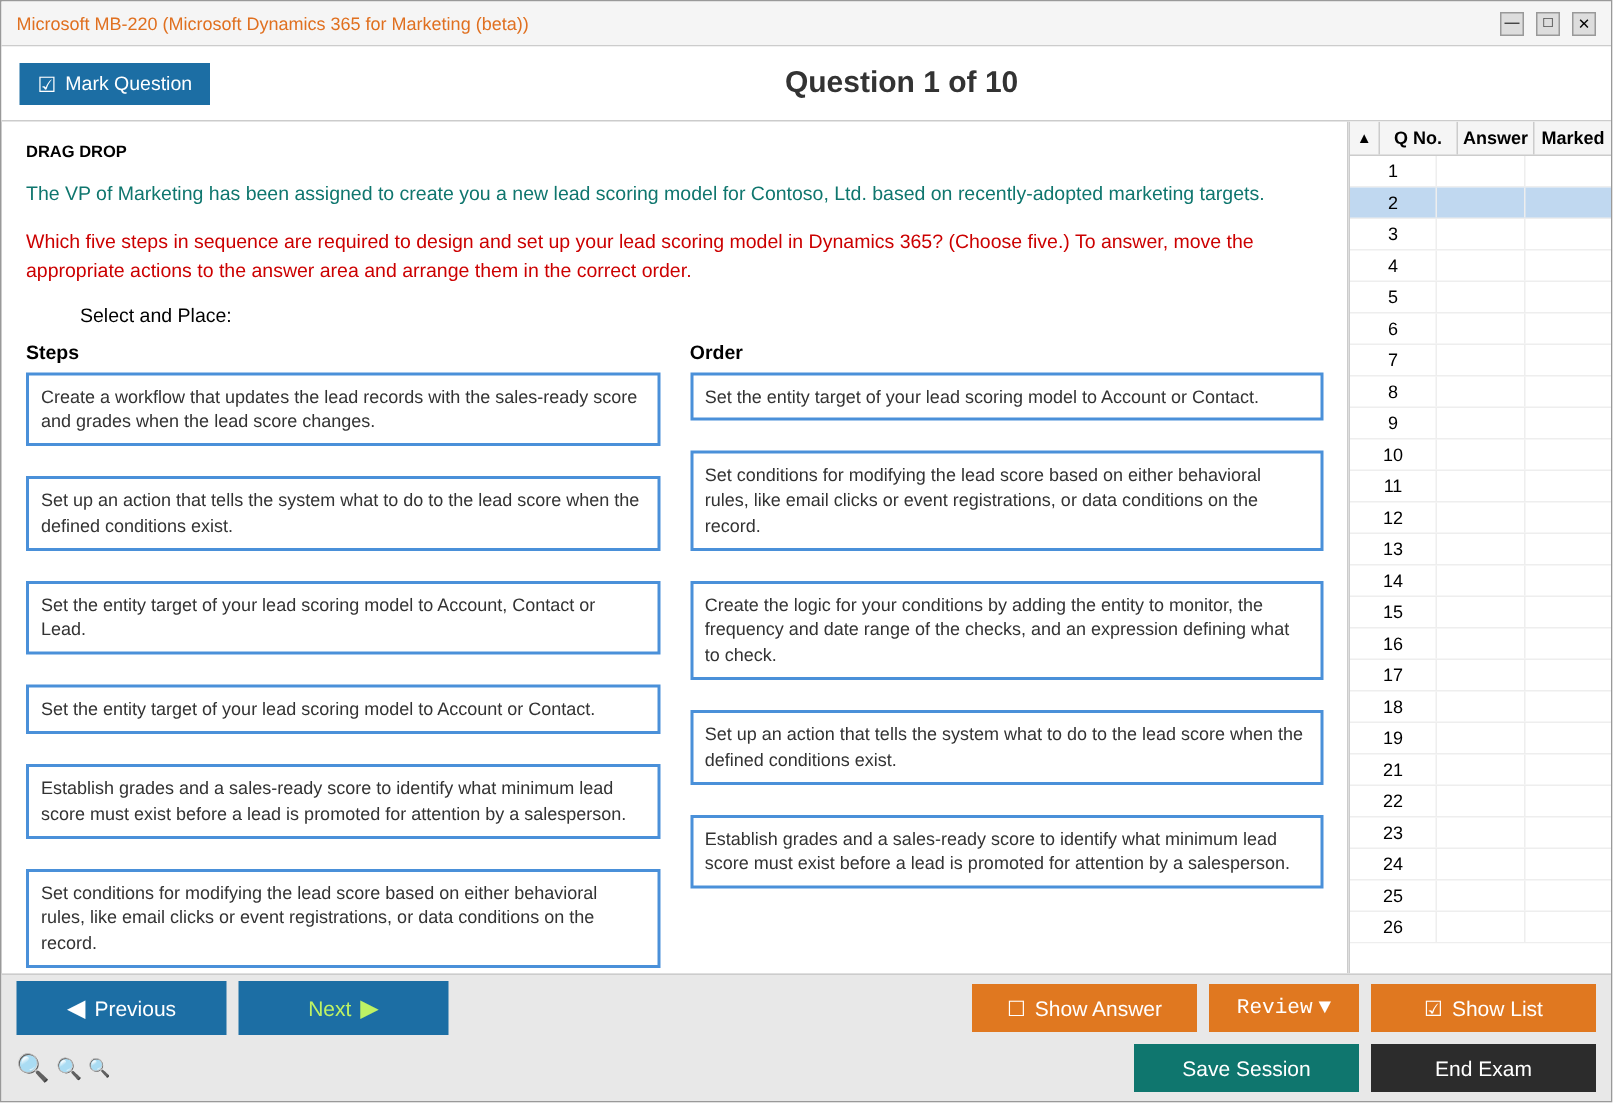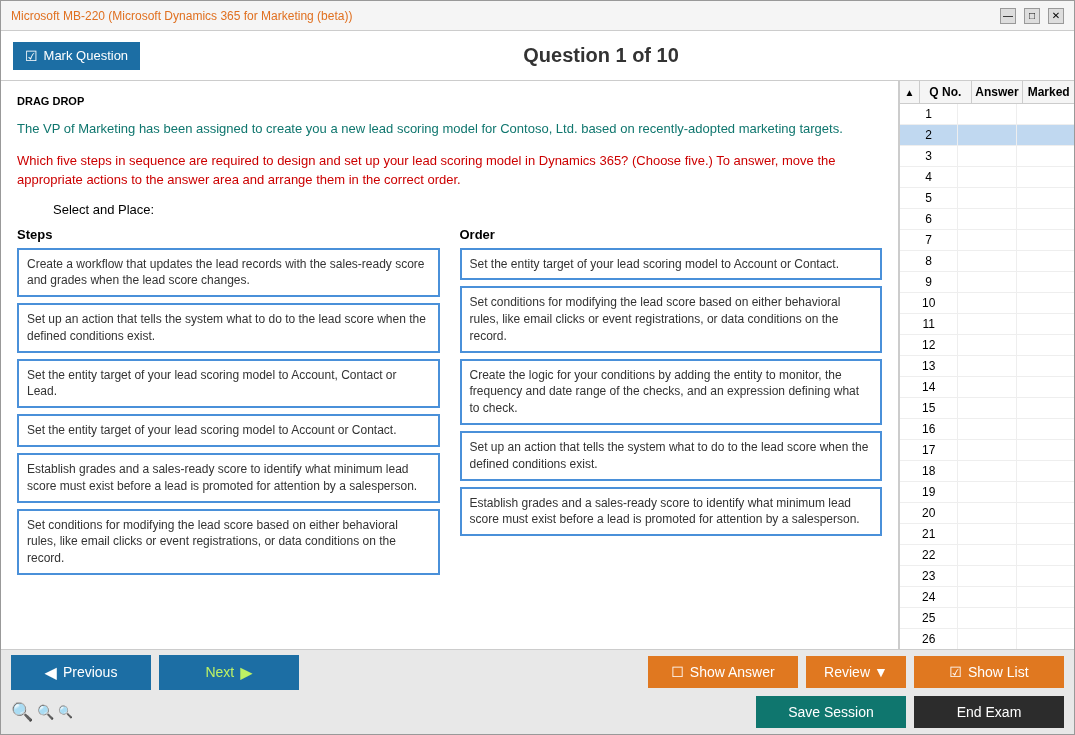--- a/index.html
+++ b/index.html
@@ -21,21 +21,21 @@
     .main-content { display: flex; flex: 1; overflow: hidden; }
 
     .question-area { flex: 1; padding: 14px 16px; overflow-y: auto; border-right: 1px solid #ccc; }
     .drag-drop-label { font-weight: bold; font-size: 11px; margin-bottom: 12px; }
     .question-text { font-size: 13px; line-height: 1.5; margin-bottom: 12px; color: #0f766e; }
     .select-place { font-size: 13px; font-weight: normal; margin-bottom: 10px; margin-left: 36px; }
 
     .dnd-area { display: flex; gap: 20px; margin-top: 8px; }
     .dnd-column { flex: 1; }
     .dnd-column-header { font-weight: bold; font-size: 13px; margin-bottom: 6px; }
-    .dnd-item { border: 2px solid #4a90d9; padding: 6px 8px; margin-bottom: 6px; font-size: 12px; color: #333; line-height: 1.4; background: #fff; cursor: grab; }
+    .dnd-item { border: 2px solid #4a90d9; padding: 6px 8px; margin-bottom: 20px; font-size: 12px; color: #333; line-height: 1.4; background: #fff; cursor: grab; }
     .dnd-item.order-item { border: 2px solid #4a90d9; }
 
     .sidebar { width: 175px; background: #fff; border-left: 1px solid #ccc; overflow-y: auto; }
     .sidebar-header { display: flex; border-bottom: 1px solid #ccc; background: #f5f5f5; }
     .sidebar-scroll-btn { width: 20px; display: flex; align-items: center; justify-content: center; font-size: 10px; border-right: 1px solid #ccc; cursor: pointer; }
     .sidebar-cols { display: flex; flex: 1; }
     .sidebar-col-header { flex: 1; text-align: center; font-size: 12px; font-weight: bold; padding: 4px 2px; border-right: 1px solid #ccc; }
     .sidebar-col-header:last-child { border-right: none; }
 
     .sidebar-rows { overflow-y: auto; }
@@ -44,21 +44,21 @@
     .sidebar-cell { flex: 1; text-align: center; font-size: 12px; padding: 3px 2px; border-right: 1px solid #eee; min-height: 20px; }
     .sidebar-cell:last-child { border-right: none; }
     .sidebar-cell.q-num { font-size: 12px; }
 
     .bottom-bar { background: #e8e8e8; border-top: 1px solid #ccc; padding: 0; display: flex; flex-direction: column; }
     .bottom-buttons { display: flex; align-items: center; padding: 6px 10px; gap: 8px; height: 44px; }
     .btn-prev { background: #1c6ea4; color: white; border: none; padding: 8px 20px; font-size: 14px; cursor: pointer; display: flex; align-items: center; gap: 6px; min-width: 140px; justify-content: center; }
     .btn-next { background: #1c6ea4; color: #bef264; border: none; padding: 8px 20px; font-size: 14px; cursor: pointer; display: flex; align-items: center; gap: 6px; min-width: 140px; justify-content: center; }
     .btn-spacer { flex: 1; }
     .btn-show-answer { background: #e07820; color: white; border: none; padding: 8px 16px; font-size: 14px; cursor: pointer; display: flex; align-items: center; gap: 6px; min-width: 150px; justify-content: center; }
-    .btn-review { background: #e07820; color: white; border: none; padding: 8px 16px; font-size: 14px; cursor: pointer; min-width: 100px; justify-content: center; display: flex; align-items: center; gap: 4px; }
+    .btn-review { background: #e07820; color: white; border: none; padding: 8px 16px; font-size: 14px; cursor: pointer; min-width: 100px; justify-content: center; display: flex; align-items: center; gap: 4px; font-family: Liberation Mono, monospace; }
     .btn-show-list { background: #e07820; color: white; border: none; padding: 8px 16px; font-size: 14px; cursor: pointer; display: flex; align-items: center; gap: 6px; min-width: 150px; justify-content: center; }
 
     .bottom-buttons2 { display: flex; align-items: center; padding: 4px 10px 8px; gap: 8px; height: 40px; }
     .zoom-controls { display: flex; gap: 4px; }
     .zoom-btn { background: none; border: none; font-size: 16px; cursor: pointer; color: #333; }
     .btn-save-session { background: #0f766e; color: white; border: none; padding: 8px 20px; font-size: 14px; cursor: pointer; min-width: 150px; }
     .btn-end-exam { background: #2c2c2c; color: white; border: none; padding: 8px 20px; font-size: 14px; cursor: pointer; min-width: 150px; }
     .bottom-spacer { flex: 1; }
 
     .arrow { font-size: 16px; }
@@ -223,25 +223,20 @@
       <div class="sidebar-cell q-num">18</div>
       <div class="sidebar-cell"></div>
       <div class="sidebar-cell"></div>
     </div>
           <div class="sidebar-row">
       <div class="sidebar-cell q-num">19</div>
       <div class="sidebar-cell"></div>
       <div class="sidebar-cell"></div>
     </div>
           <div class="sidebar-row">
-      <div class="sidebar-cell q-num">20</div>
-      <div class="sidebar-cell"></div>
-      <div class="sidebar-cell"></div>
-    </div>
-          <div class="sidebar-row">
       <div class="sidebar-cell q-num">21</div>
       <div class="sidebar-cell"></div>
       <div class="sidebar-cell"></div>
     </div>
           <div class="sidebar-row">
       <div class="sidebar-cell q-num">22</div>
       <div class="sidebar-cell"></div>
       <div class="sidebar-cell"></div>
     </div>
           <div class="sidebar-row">

